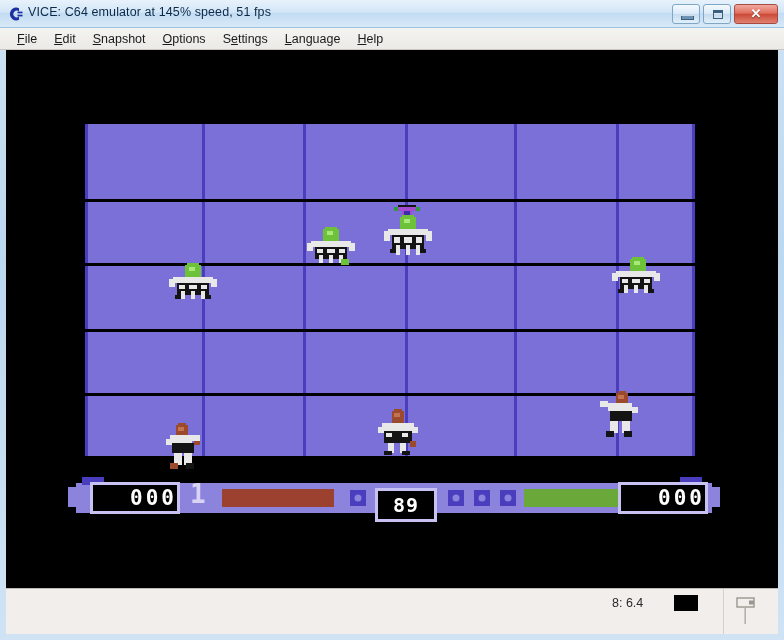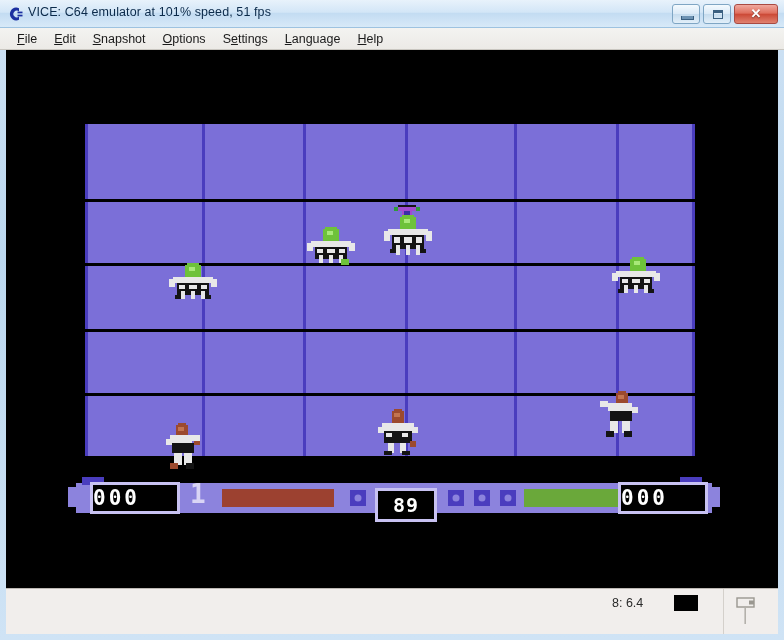--- a/index.html
+++ b/index.html
@@ -183,21 +183,21 @@
     position: absolute;
     background: #4a3dbe;
   }
   .score-box {
     position: absolute;
     background: #000000;
     border: 3px solid #c8c2f2;
     box-sizing: border-box;
     display: flex;
     align-items: center;
-    justify-content: flex-start;
+    justify-content: flex-end;
   }
   .score-text {
     color: #ffffff;
     font-family: "DejaVu Sans Mono", monospace;
     font-weight: bold;
     font-size: 21px;
     letter-spacing: 3px;
     line-height: 1;
   }
   .player-num {
@@ -329,21 +329,21 @@
 <div id="app-window">
 
   <div id="title-bar">
     <div id="title-icon">
       <svg width="18" height="18" viewBox="0 0 18 18">
         <path d="M13 3.2 A6.4 6.4 0 1 0 13 14.8 L13 11.6 A3.4 3.4 0 1 1 13 6.4 Z" fill="#1b2fa0"></path>
         <rect x="11.5" y="6.6" width="5" height="1.7" fill="#1b2fa0"></rect>
         <rect x="11.5" y="9.7" width="5" height="1.7" fill="#1b2fa0"></rect>
       </svg>
     </div>
-    <div id="title-text">VICE: C64 emulator at 101% speed, 51 fps</div>
+    <div id="title-text">VICE: C64 emulator at 145% speed, 51 fps</div>
 
     <div class="win-btn" id="btn-minimize">
       <span class="glyph-min"></span>
     </div>
     <div class="win-btn" id="btn-maximize">
       <span class="glyph-max"></span>
     </div>
     <div class="win-btn" id="btn-close">
       <span class="glyph-close">✕</span>
     </div>

